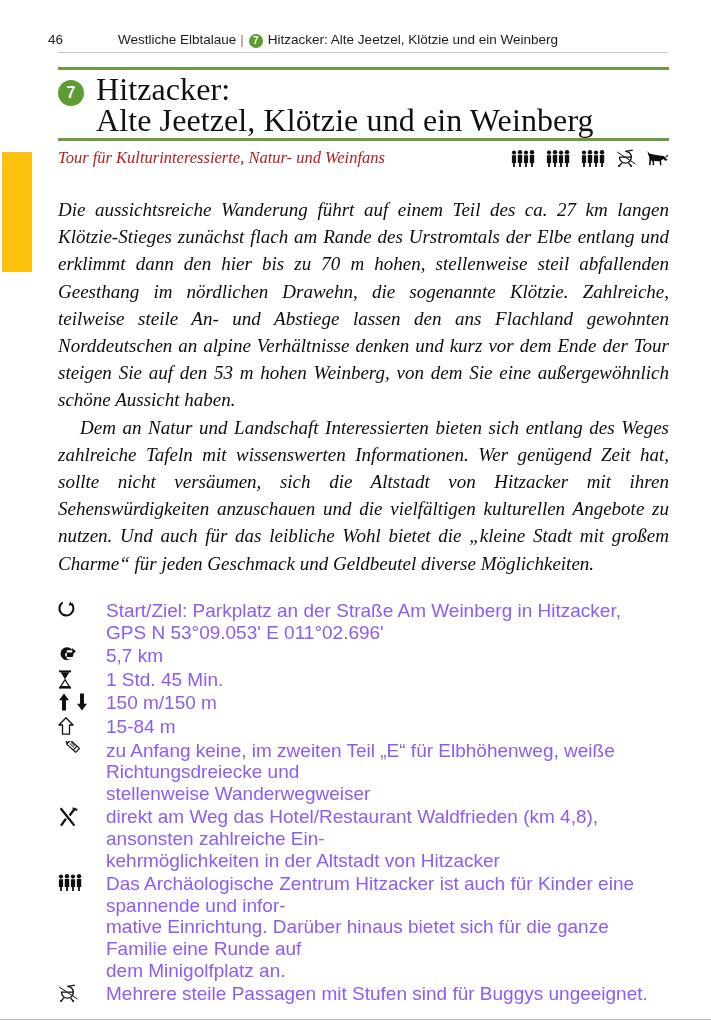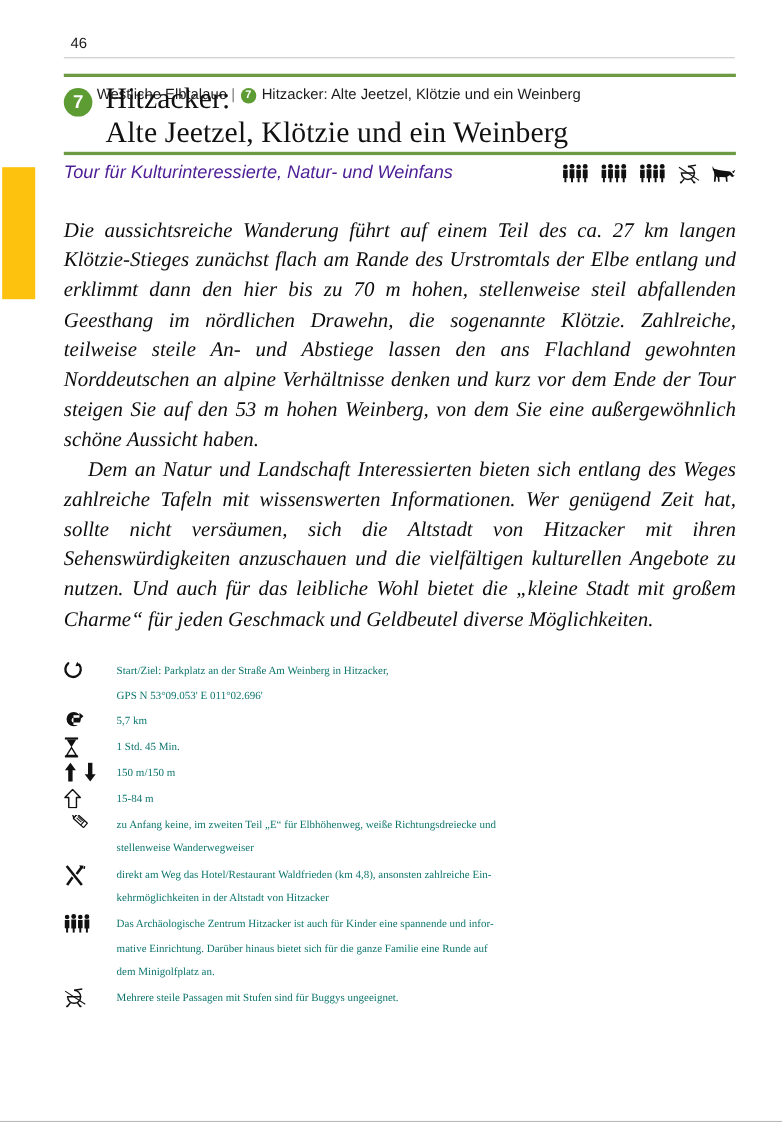--- a/index.html
+++ b/index.html
@@ -24,29 +24,28 @@
     left: 2px;
     top: 152px;
     width: 30px;
     height: 120px;
     background: #fcc20d;
   }
 
   
   .header {
     position: absolute;
-    left: 64px;
+    left: 48px;
     top: 32px;
     width: 610px;
     display: flex;
-    align-items: flex-start;
+    align-items: flex-end;
     font-size: 13.5px;
     color: #1b1b1b;
     white-space: nowrap;
-    flex-direction: column;
   }
   .header .folio {
     width: 46px;
     flex: 0 0 46px;
   }
   .header .hdr-text {
     display: flex;
     align-items: center;
     gap: 0;
     margin-left: 24px;
@@ -109,42 +108,42 @@
     left: 0px;
     top: 6px;
     width: 26px;
     height: 26px;
     line-height: 26px;
     font-size: 17px;
   }
   .title-lines {
     margin-left: 38px;
     font-family: "Liberation Serif", serif;
-    font-size: 27px;
+    font-size: 32px;
     line-height: 31px;
     color: #111111;
     letter-spacing: 0.1px;
   }
   .title-lines div { white-space: nowrap; }
 
   
   .subtitle-row {
     position: absolute;
     left: 58px;
     top: 148px;
     width: 611px;
     display: flex;
     align-items: center;
     justify-content: space-between;
   }
   .subtitle {
-    font-family: Liberation Sans, sans-serif;
+    font-family: Liberation Serif, serif;
     font-style: italic;
     font-size: 16.5px;
-    color: #4c1d95;
+    color: #b91c1c;
     white-space: nowrap;
   }
   .picto-row {
     display: flex;
     align-items: center;
     gap: 9px;
   }
   .picto-row .glyph-people,
   .picto-row .glyph-buggy,
   .picto-row .glyph-dog { display: block; }
@@ -164,24 +163,24 @@
   }
   .body p { margin: 0; }
   .body p + p { text-indent: 22px; }
 
   
   .info-list {
     position: absolute;
     left: 58px;
     top: 600px;
     width: 611px;
-    font-family: Liberation Serif, serif;
-    font-size: 10px;
+    font-family: Liberation Sans, sans-serif;
+    font-size: 19px;
     line-height: 21.6px;
-    color: #0f766e;
+    color: #8b5cf6;
   }
   .info-row {
     display: flex;
     align-items: flex-start;
     margin-bottom: 2px;
   }
   .info-icon {
     flex: 0 0 48px;
     width: 48px;
     padding-top: 1px;

